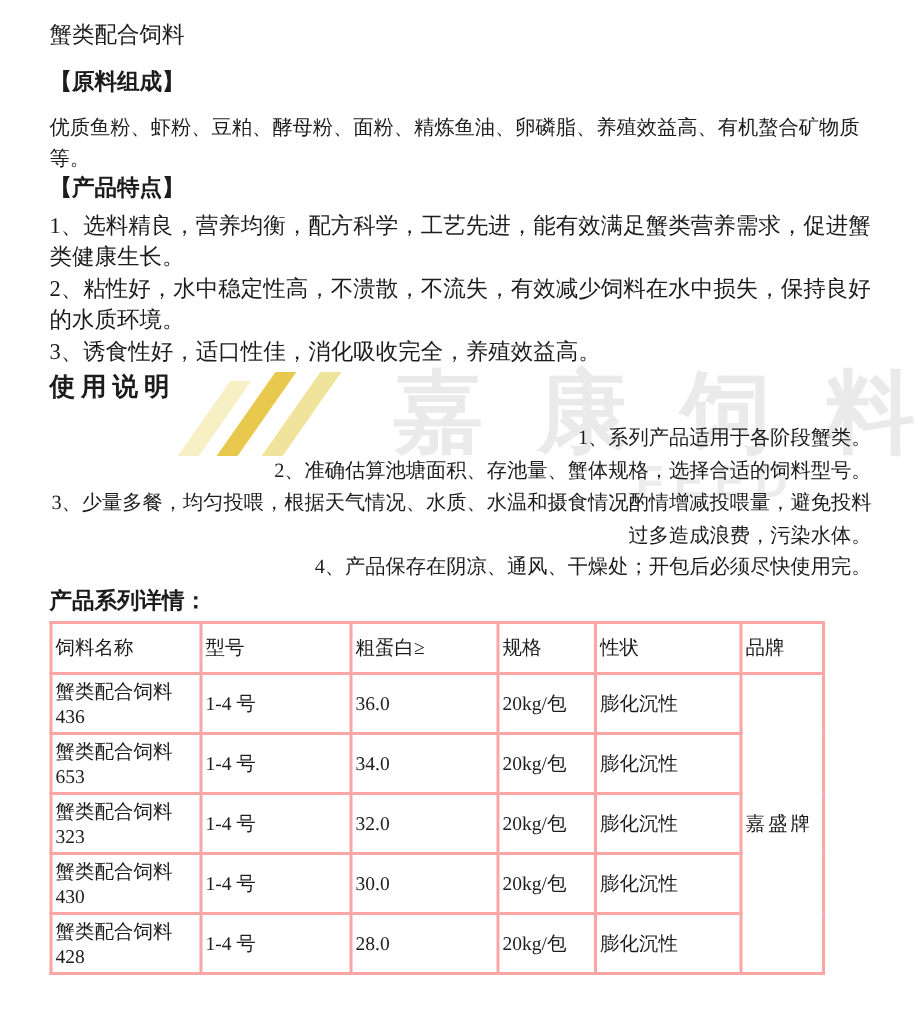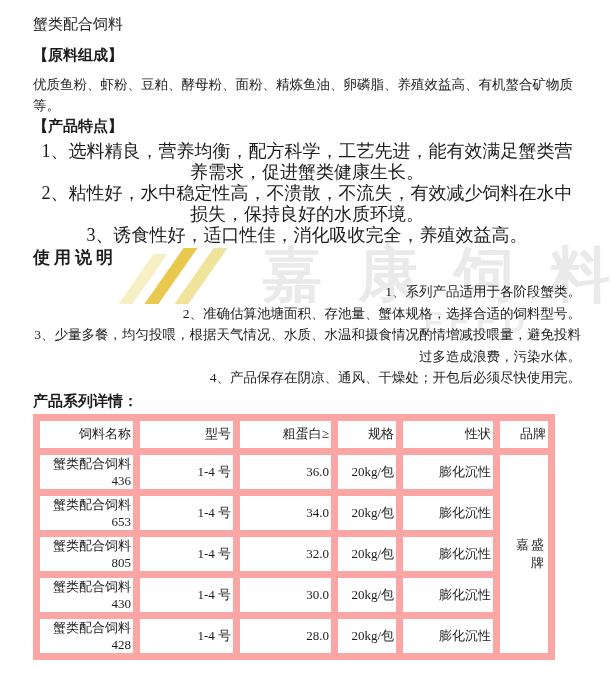--- a/index.html
+++ b/index.html
@@ -33,40 +33,40 @@
     letter-spacing:7px; white-space:nowrap;
   }
 
   
   .content { position:absolute; inset:0; z-index:1; padding:0 31px 0 33px; }
   .doc-title { font-size:15px; line-height:20px; font-weight:normal; margin-top:14px; }
   .sec-head  { font-size:15px; line-height:20px; font-weight:bold; }
   .h-ingredients { margin-top:11px; }
   .p-ingredients { margin-top:9px; font-size:13.5px; line-height:21px; }
   .h-features { margin-top:0; }
-  .features-list { margin-top:5px; font-size:18px; line-height:21px;text-align:center; }
+  .features-list { margin-top:5px; font-size:15px; line-height:21px; }
   .usage-head {
     font-size:17px; line-height:20px; font-weight:bold;
     letter-spacing:4px; margin-top:2px;
   }
   .usage-list { margin-top:13px; font-size:13.5px; line-height:21.5px; }
   .usage-item { padding-left:22px; text-indent:-22px;text-align:right; }
   .series-head { font-size:15px; line-height:20px; font-weight:bold; margin-top:2px; }
 
   
   table.products {
     margin-top:3px;
     border-collapse:collapse;
     table-layout:fixed;
     width:515px;
     font-size:13px;
   }
   table.products th, table.products td {
-    border:7px solid #fca5a5;
-    text-align:right; vertical-align:middle;
+    border:2px solid #fca5a5;
+    text-align:left; vertical-align:middle;
     font-weight:normal;
     padding:0 2px;
   }
   table.products { border:1.5px solid #000; }
   col.c-name {width:100px;} col.c-model {width:100px;} col.c-protein {width:98px;}
   col.c-spec {width:65px;}  col.c-prop  {width:97px;}  col.c-brand {width:55px;}
   tr.hdr th { height:34px; }
   tr.data td { height:40px; }
   .cell-2line span { display:block; line-height:17px; }
   .brand-cell { letter-spacing:2px; }
@@ -145,21 +145,21 @@
               <span>653</span>
             </td>
         <td>1-4 号</td>
         <td>34.0</td>
         <td>20kg/包</td>
         <td>膨化沉性</td>
       </tr>
       <tr class="data">
         <td class="cell-2line">
               <span>蟹类配合饲料</span>
-              <span>805</span>
+              <span>323</span>
             </td>
         <td>1-4 号</td>
         <td>32.0</td>
         <td>20kg/包</td>
         <td>膨化沉性</td>
       </tr>
       <tr class="data">
         <td class="cell-2line">
               <span>蟹类配合饲料</span>
               <span>430</span>

